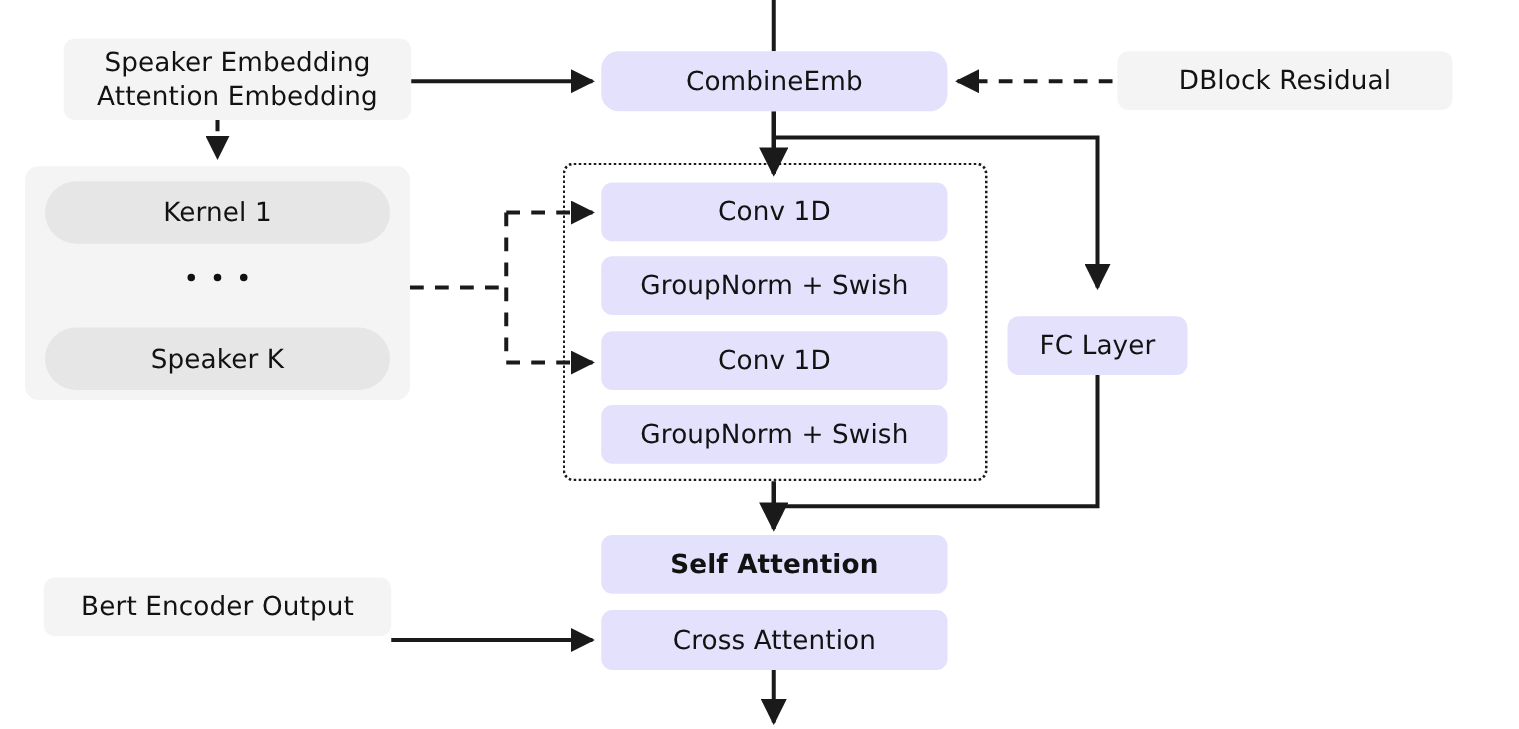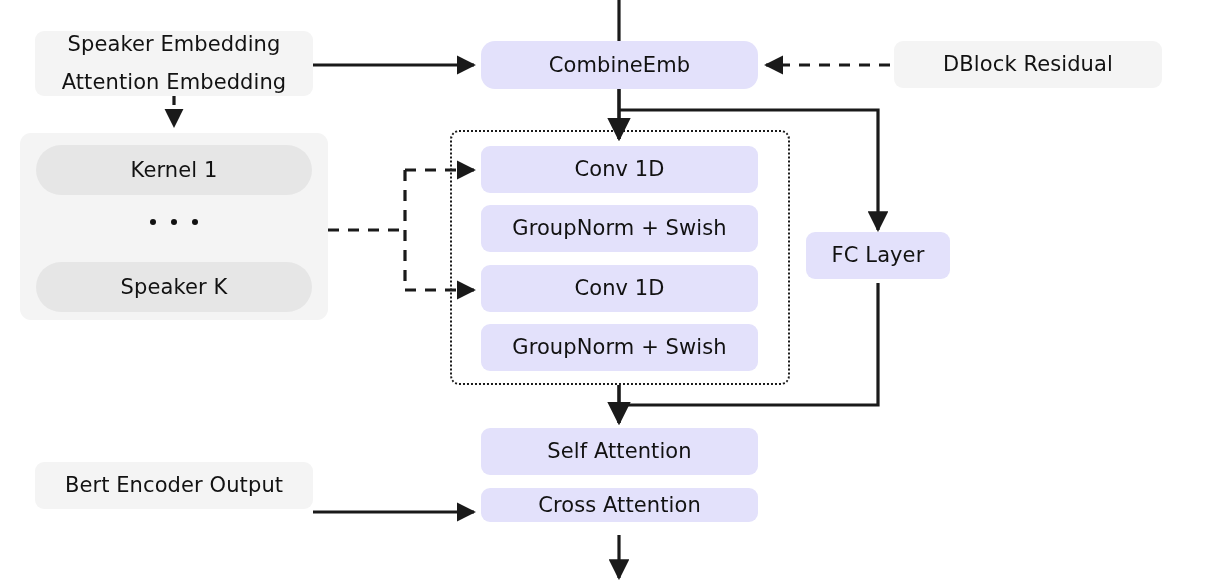--- a/index.html
+++ b/index.html
@@ -111,21 +111,21 @@
     <path d="M 328 230 L 405 230" stroke="#1a1a1a" stroke-width="3.2" fill="none" stroke-dasharray="11 9"></path>
     <path d="M 405 170 L 405 290" stroke="#1a1a1a" stroke-width="3.2" fill="none" stroke-dasharray="11 9"></path>
     <path d="M 405 170 L 474 170" stroke="#1a1a1a" stroke-width="3.2" fill="none" stroke-dasharray="11 9" marker-end="url(#arrowSolid)"></path>
     <path d="M 405 290 L 474 290" stroke="#1a1a1a" stroke-width="3.2" fill="none" stroke-dasharray="11 9" marker-end="url(#arrowSolid)"></path>
 
     <path d="M 313 512 L 474 512" stroke="#1a1a1a" stroke-width="3.2" fill="none" marker-end="url(#arrowSolid)"></path>
 
     <path d="M 619 535 L 619 578" stroke="#1a1a1a" stroke-width="3.2" fill="none" marker-end="url(#arrowSolid2)"></path>
   </svg>
 
-  <div class="node gray" style="left:35px; top:31px; width:278px; height:65px;justify-content:space-between;">
+  <div class="node gray" style="left:51px; top:31px; width:278px; height:65px;">
     <span>Speaker Embedding</span>
     <span>Attention Embedding</span>
   </div>
 
   <div class="group-box" style="left:20px; top:133px; width:308px; height:187px;"></div>
 
   <div class="node gray2" style="left:36px; top:145px; width:276px; height:50px;">
     <span>Kernel 1</span>
   </div>
 
@@ -158,29 +158,29 @@
   </div>
 
   <div class="node lav" style="left:481px; top:265px; width:277px; height:47px;">
     <span>Conv 1D</span>
   </div>
 
   <div class="node lav" style="left:481px; top:324px; width:277px; height:47px;">
     <span>GroupNorm + Swish</span>
   </div>
 
-  <div class="node lav" style="left:481px; top:428px; width:277px; height:47px;">
+  <div class="node lav" style="left:481px; top:428px; width:277px; height:47px;font-weight:bold;">
     <span>Self Attention</span>
   </div>
 
-  <div class="node lav" style="left:481px; top:488px; width:277px; height:34px;">
+  <div class="node lav" style="left:481px; top:488px; width:277px; height:48px;">
     <span>Cross Attention</span>
   </div>
 
-  <div class="node lav" style="left:806px; top:232px; width:144px; height:47px;text-align:center;">
+  <div class="node lav" style="left:806px; top:253px; width:144px; height:47px;text-align:center;">
     <span>FC Layer</span>
   </div>
 
   <div class="node gray" style="left:894px; top:41px; width:268px; height:47px;">
     <span>DBlock Residual</span>
   </div>
 
 </div>
 
 </body></html>

